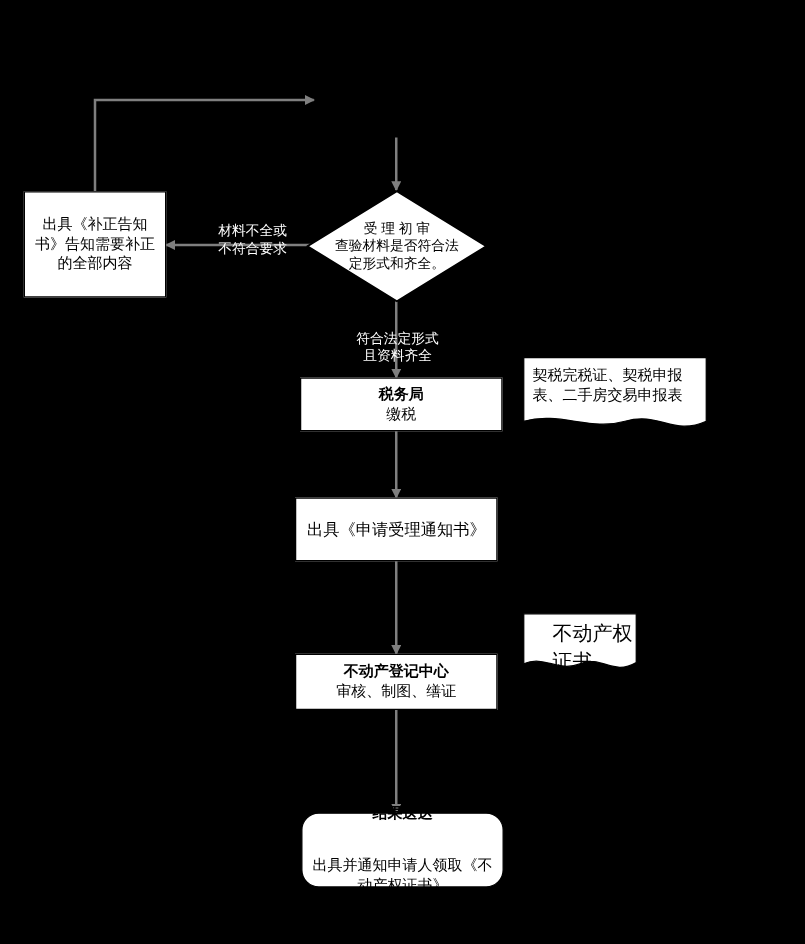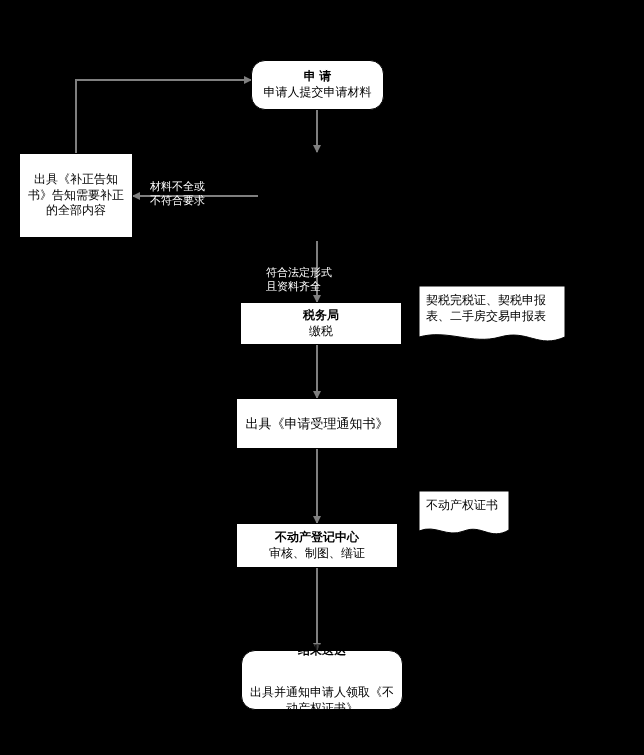--- a/index.html
+++ b/index.html
@@ -85,22 +85,23 @@
     box-sizing: border-box;
     padding: 7px 8px 12px 8px;
     color: #000;
     line-height: 1.35;
     text-align: left;
   }
   .edge-label {
     position: absolute;
     color: #ffffff;
     line-height: 1.25;
-    text-align: left;
+    text-align: center;
     white-space: pre-line;
+    font-family: Liberation Mono, monospace;
   }
   svg.connectors {
     position: absolute;
     left: 0;
     top: 0;
     width: 644px;
     height: 755px;
     pointer-events: none;
   }
 </style>
@@ -124,25 +125,31 @@
 
     <line x1="317" y1="241" x2="317" y2="302" stroke="#7f7f7f" stroke-width="2" marker-end="url(#arrow)"></line>
 
     <line x1="317" y1="345" x2="317" y2="398" stroke="#7f7f7f" stroke-width="2" marker-end="url(#arrow)"></line>
 
     <line x1="317" y1="449" x2="317" y2="523" stroke="#7f7f7f" stroke-width="2" marker-end="url(#arrow)"></line>
 
     <line x1="317" y1="568" x2="317" y2="650" stroke="#7f7f7f" stroke-width="2" marker-end="url(#arrow)"></line>
   </svg>
 
-  <div class="node rounded" style="left:251px; top:60px; width:133px; height:50px; font-size:12px;">
-    <div class="title">申 请</div>
-    <div class="sub">申请人提交申请材料</div>
+
+  <div class="diamond-wrap" style="left:245px; top:152px; width:145px; height:90px;">
+    <svg class="diamond-shape" viewBox="0 0 145 90" preserveAspectRatio="none">
+      <polygon points="72.5,1 144,45 72.5,89 1,45" fill="#ffffff" stroke="#000000" stroke-width="1.5"></polygon>
+    </svg>
+    <div class="diamond-label" style="font-size:11px;">
+      <div class="title">受 理 初 审</div>
+      <div class="sub" style="white-space:pre-line;">查验材料是否符合法
+定形式和齐全。</div>
+    </div>
   </div>
-
 
   <div class="node" style="left:19px; top:153px; width:114px; height:85px; font-size:12px;">
     <div class="sub" style="white-space:pre-line;">出具《补正告知
 书》告知需要补正
 的全部内容</div>
   </div>
 
   <div class="node" style="left:240px; top:302px; width:162px; height:43px; font-size:12px;">
     <div class="title">税务局</div>
     <div class="sub">缴税</div>
@@ -168,21 +175,21 @@
       <path d="M1,1 L147,1 L147,52 C120,64 110,44 82,52 C54,60 30,44 1,52 Z" fill="#ffffff" stroke="#000000" stroke-width="1"></path>
     </svg>
     <div class="doc-label" style="font-size:12px; white-space:pre-line;">契税完税证、契税申报
 表、二手房交易申报表</div>
   </div>
 
   <div class="doc-wrap" style="left:418px; top:490px; width:92px; height:50px;">
     <svg class="doc-svg" viewBox="0 0 92 50" preserveAspectRatio="none">
       <path d="M1,1 L91,1 L91,40 C72,51 64,34 46,41 C28,48 18,34 1,41 Z" fill="#ffffff" stroke="#000000" stroke-width="1"></path>
     </svg>
-    <div class="doc-label" style="font-size:12px; white-space:pre-line;">不动产权证书</div>
+    <div class="doc-label" style="font-size:16px; white-space:pre-line;margin-left:16px;">不动产权证书</div>
   </div>
 
   <div class="edge-label" style="left:150px; top:180px; width:104px; font-size:11px;">材料不全或
 不符合要求</div>
 
   <div class="edge-label" style="left:266px; top:266px; width:104px; font-size:11px;">符合法定形式
 且资料齐全</div>
 
 </div>
 

